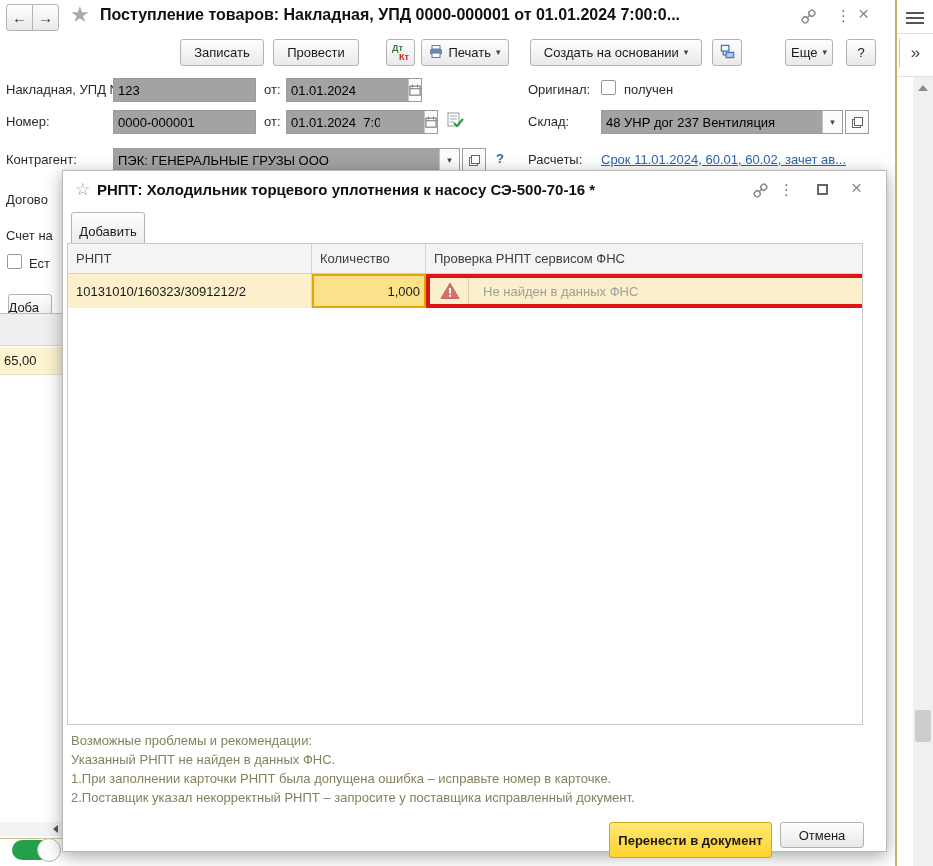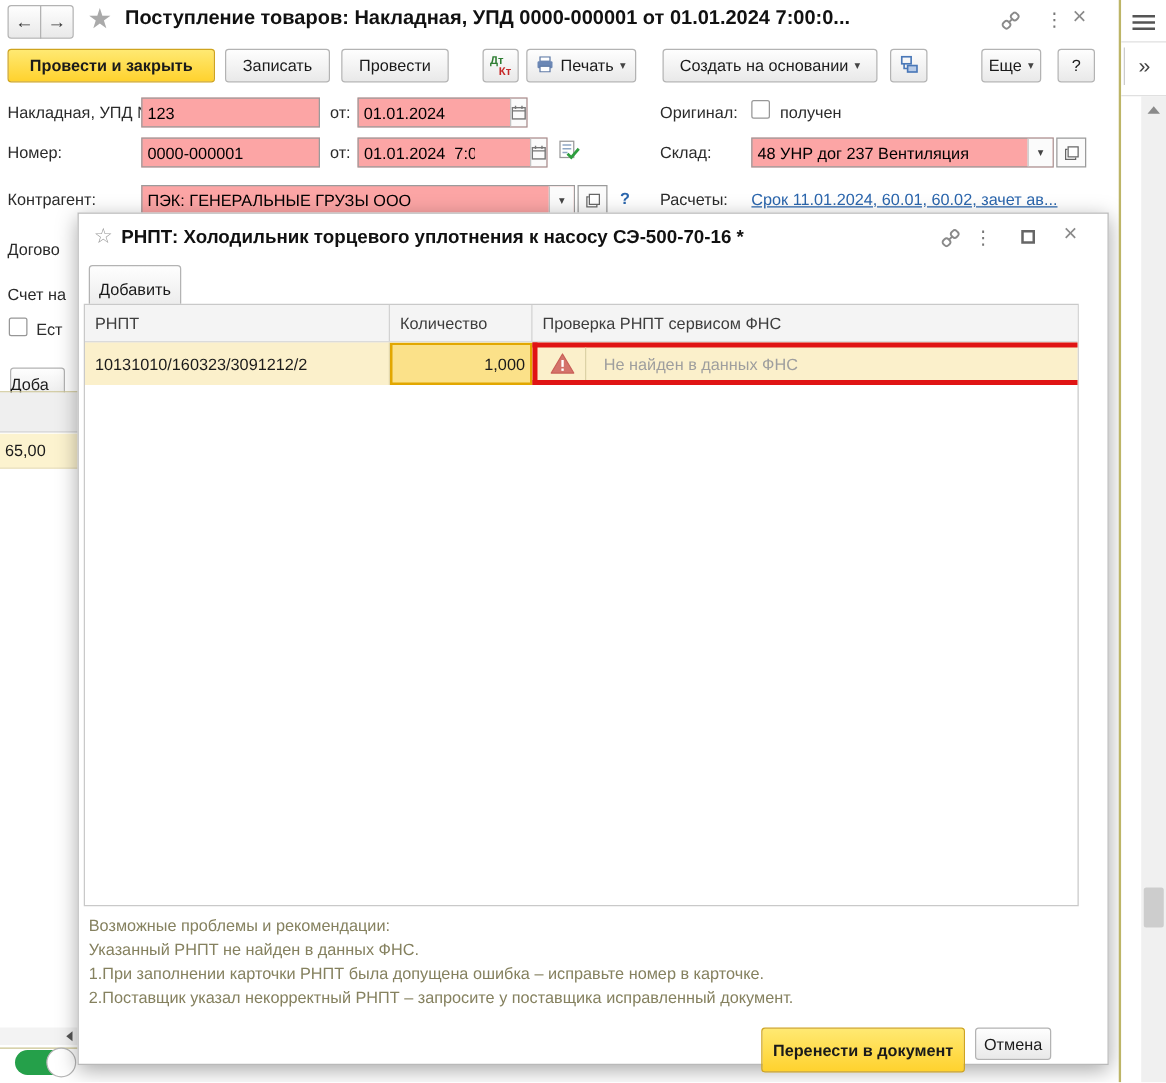--- a/index.html
+++ b/index.html
@@ -11,21 +11,21 @@
 
   
   .btn { display:inline-flex; align-items:center; justify-content:center; gap:5px;
     height:27px; padding:0 12px; border:1px solid #b3b3b3; border-radius:3px;
     background:linear-gradient(#fefefe,#e9e9e9); font-size:13px; color:#1a1a1a; cursor:default; white-space:nowrap; }
   .btn.yellow { background:linear-gradient(#ffe972,#ffd22e); border-color:#cfa41e; font-weight:bold; }
   .btn.icon-btn { padding:0 5px; }
   .caret { font-size:9px; color:#444; line-height:1; }
 
   
-  .field { display:flex; align-items:stretch; height:24px; border:1px solid #9b9b9b; background:#fca5a5; }
+  .field { display:flex; align-items:stretch; height:24px; border:1px solid #9b9b9b; background:#a3a3a3; }
   .field input { flex:1 1 auto; min-width:0; border:0; outline:0; padding:0 4px; font:13px "Liberation Sans","DejaVu Sans",sans-serif; background:transparent; }
   .field .side { width:20px; display:flex; align-items:center; justify-content:center; border-left:1px solid #c4c4c4; background:#fbfbfb; }
   .sq-btn { width:24px; height:24px; border:1px solid #9b9b9b; background:#fbfbfb; display:inline-flex; align-items:center; justify-content:center; }
   .two-sq { position:relative; width:11px; height:11px; }
   .two-sq::before, .two-sq::after { content:""; position:absolute; width:7px; height:7px; border:1px solid #666; background:#fff; }
   .two-sq::before { left:0; bottom:0; } .two-sq::after { right:0; top:0; }
   .checkbox { width:15px; height:15px; border:1px solid #979797; border-radius:2px; background:#fff; display:inline-block; }
   .link { color:#2b66ad; text-decoration:underline; white-space:nowrap; }
 
   
@@ -92,23 +92,20 @@
         <g stroke="#8a8a8a" stroke-width="1.6" fill="none">
           <path d="M6.5 9.5 L9.5 6.5"></path>
           <rect x="1.5" y="8.5" width="6" height="6" rx="2.4" transform="rotate(-45 4.5 11.5)"></rect>
           <rect x="8.5" y="1.5" width="6" height="6" rx="2.4" transform="rotate(-45 11.5 4.5)"></rect>
         </g>
       </svg>
   </div>
   <div class="abs dots3" style="left:836px;top:7px;">⋮</div>
   <div class="abs gray-ic" style="left:858px;top:3px;font-size:19px;">×</div>
 
-  <div class="abs btn yellow" style="left:6px;top:39px;width:166px;">
-      <span>Провести и закрыть</span>
-    </div>
   <div class="abs btn" style="left:180px;top:39px;width:84px;">
       <span>Записать</span>
     </div>
   <div class="abs btn" style="left:273px;top:39px;width:86px;">
       <span>Провести</span>
     </div>
   <div class="abs btn icon-btn" style="left:386px;top:39px;width:29px;flex-direction:column;gap:0;line-height:1;">
     <span style="font-size:9px;font-weight:bold;color:#2e7d32;align-self:flex-start;">Дт</span>
     <span style="font-size:9px;font-weight:bold;color:#c62828;align-self:flex-end;">Кт</span>
   </div>
@@ -274,21 +271,21 @@
     <div class="abs" style="left:8px;top:560px;">
       <div class="msg">Возможные проблемы и рекомендации:</div>
       <div class="msg">Указанный РНПТ не найден в данных ФНС.</div>
       <div class="msg">1.При заполнении карточки РНПТ была допущена ошибка – исправьте номер в карточке.</div>
       <div class="msg">2.Поставщик указал некорректный РНПТ – запросите у поставщика исправленный документ.</div>
     </div>
 
     <div class="abs btn yellow" style="left:546px;top:651px;width:163px;height:36px;">
         <span>Перенести в документ</span>
       </div>
-    <div class="abs btn" style="left:717px;top:651px;width:61px;height:26px;">
+    <div class="abs btn" style="left:717px;top:651px;width:84px;height:26px;">
         <span>Отмена</span>
       </div>
   </div>
 
   <div class="abs" id="right-line"></div>
   <div class="abs" id="right-panel">
     <div class="hamburger" style="position:absolute;left:9px;top:9px;">
         <span></span>
         <span></span>
         <span></span>

